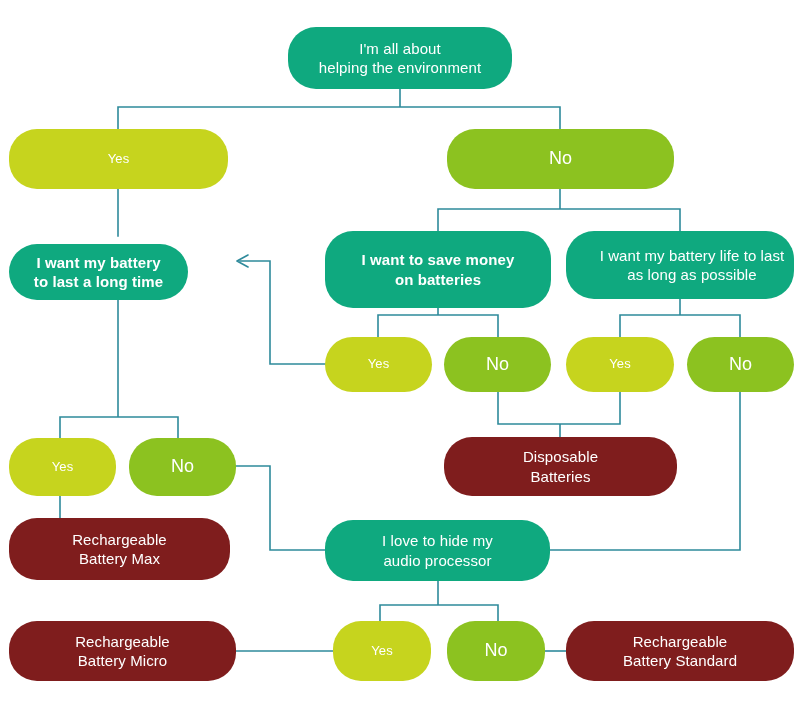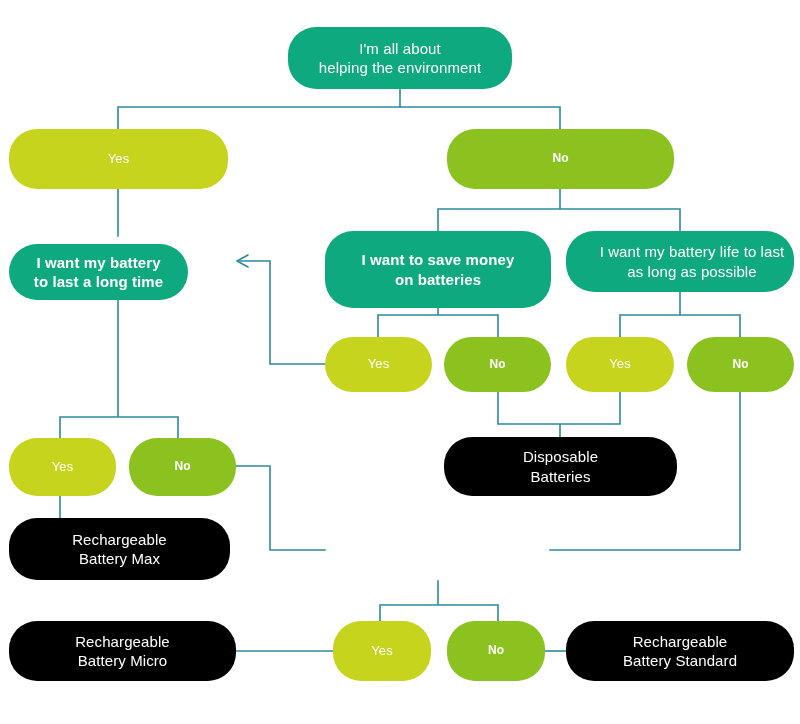--- a/index.html
+++ b/index.html
@@ -43,25 +43,24 @@
   .node.question {
     background: #0FA97F;
     font-size: 15px;
   }
   .node.yes {
     background: #C6D41E;
     font-size: 13px;
   }
   .node.no {
     background: #8CC220;
-    font-size: 12px;
-    font-weight: bold;
+    font-size: 18px;
   }
   .node.result {
-    background: #000000;
+    background: #7f1d1d;
     font-size: 15px;
   }
 </style>
 </head>
 <body>
 
 <div id="flow-root">
 
   <svg id="connector-layer" viewBox="0 0 800 724" width="800" height="724" xmlns="http://www.w3.org/2000/svg">
     <g stroke="#2E8A9B" stroke-width="1.6" fill="none" stroke-linecap="square">
@@ -100,35 +99,37 @@
   <div class="node question" style="left:288px; top:27px; width:224px; height:62px;">I'm all about
 helping the environment</div>
 
   <div class="node yes" style="left:9px; top:129px; width:219px; height:60px;">Yes</div>
   <div class="node no" style="left:447px; top:129px; width:227px; height:60px;">No</div>
 
   <div class="node question" style="left:9px; top:244px; width:179px; height:56px;font-weight:bold;">I want my battery
 to last a long time</div>
   <div class="node question" style="left:325px; top:231px; width:226px; height:77px;font-weight:bold;">I want to save money
 on batteries</div>
-  <div class="node question" style="left:566px; top:231px; width:228px; height:61px;padding-left:32px;">I want my battery life to last
+  <div class="node question" style="left:566px; top:231px; width:228px; height:68px;padding-left:32px;">I want my battery life to last
 as long as possible</div>
 
   <div class="node yes" style="left:325px; top:337px; width:107px; height:55px;">Yes</div>
   <div class="node no" style="left:444px; top:337px; width:107px; height:55px;">No</div>
   <div class="node yes" style="left:566px; top:337px; width:108px; height:55px;">Yes</div>
   <div class="node no" style="left:687px; top:337px; width:107px; height:55px;">No</div>
 
   <div class="node yes" style="left:9px; top:438px; width:107px; height:58px;">Yes</div>
   <div class="node no" style="left:129px; top:438px; width:107px; height:58px;">No</div>
   <div class="node result" style="left:444px; top:437px; width:233px; height:59px;">Disposable
 Batteries</div>
 
   <div class="node result" style="left:9px; top:518px; width:221px; height:62px;">Rechargeable
 Battery Max</div>
+  <div class="node question" style="left:325px; top:520px; width:225px; height:61px;">I love to hide my
+audio processor</div>
 
   <div class="node result" style="left:9px; top:621px; width:227px; height:60px;">Rechargeable
 Battery Micro</div>
   <div class="node yes" style="left:333px; top:621px; width:98px; height:60px;">Yes</div>
   <div class="node no" style="left:447px; top:621px; width:98px; height:60px;">No</div>
   <div class="node result" style="left:566px; top:621px; width:228px; height:60px;">Rechargeable
 Battery Standard</div>
 
 </div>
 

